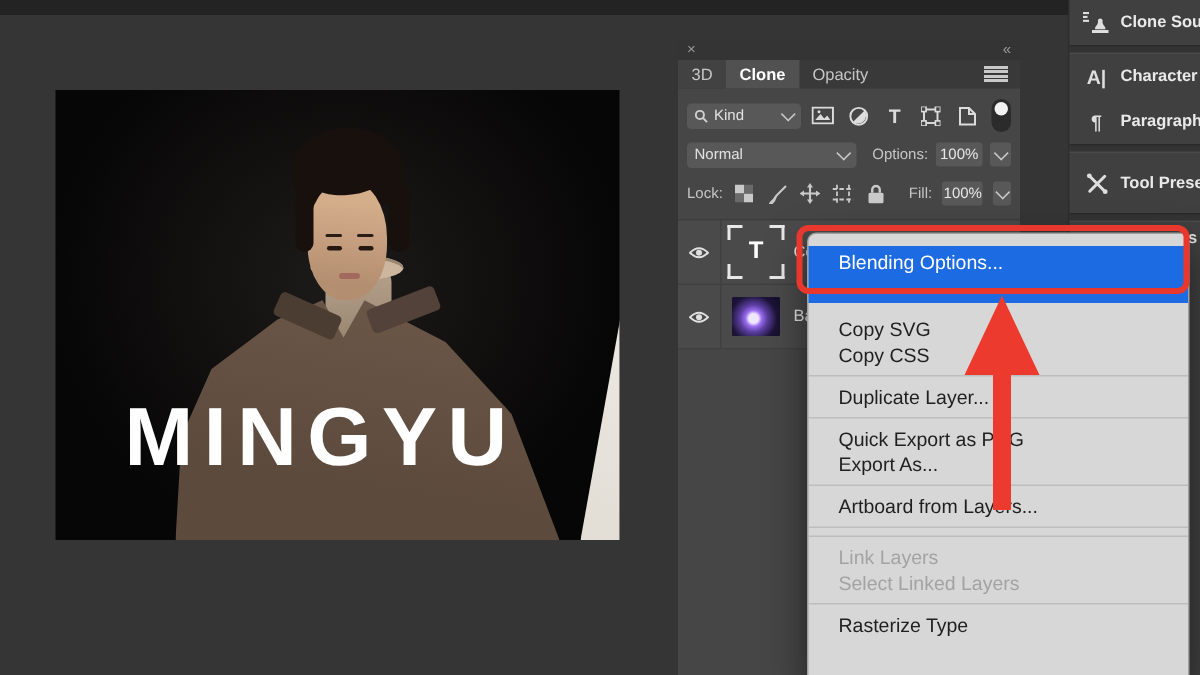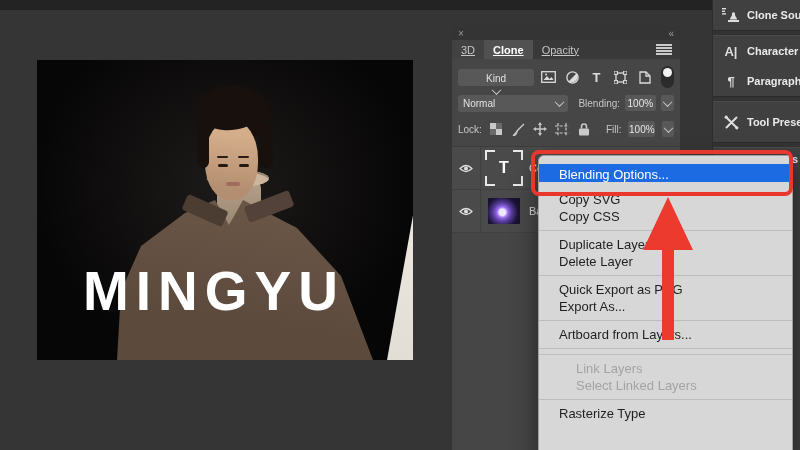--- a/index.html
+++ b/index.html
@@ -37,32 +37,32 @@
     background:linear-gradient(190deg,#7b6553 10%,#5c4a3d 80%);}
   .lapel-l{left:146px;top:142px;width:44px;height:17px;background:#4c3d33;border-radius:3px;transform:rotate(24deg);}
   .lapel-r{left:208px;top:138px;width:48px;height:17px;background:#52423a;border-radius:3px;transform:rotate(-21deg);}
   .overlay-title{left:46px;top:204px;width:340px;color:#fff;font-size:55px;font-weight:bold;
     letter-spacing:7px;line-height:1;}
   
   .panel{left:452px;top:26px;width:228px;height:424px;background:#464646;font-size:10px;color:#d6d6d6;}
   .p-head{height:14px;background:#343434;display:flex;align-items:center;justify-content:space-between;
     padding:0 6px;color:#9a9a9a;font-size:10px;}
   .p-tabs{height:19px;background:#393939;display:flex;align-items:stretch;position:relative;}
-  .tab{display:flex;align-items:center;padding:0 9px;font-size:11px;color:#c6c6c6;text-decoration:underline;}
+  .tab{display:flex;align-items:center;padding:0 9px;font-size:11px;color:#c6c6c6;}
   .tab.lite{background:#424242;}
   .tab.active{background:#515151;color:#fff;font-weight:bold;}
   .hamb{position:absolute;right:8px;top:4px;width:16px;height:11px;
     background:repeating-linear-gradient(#c9c9c9 0 2px,transparent 2px 3px);}
   .p-body{padding:5px 6px 0 6px;}
   .row{display:flex;align-items:center;height:26px;gap:5px;}
   .fieldbox{background:#585858;border-radius:3px;height:17px;display:flex;align-items:center;
     padding:0 5px;gap:4px;color:#e2e2e2;}
   .chev{width:6px;height:6px;border-right:1.5px solid #c9c9c9;border-bottom:1.5px solid #c9c9c9;
     transform:rotate(45deg) translate(-1px,-1px);flex:none;}
-  .searchbox{width:74px;flex-direction:column;}
+  .searchbox{width:74px;}
   .searchbox .lbl{flex:1;}
   .ficon{width:19px;height:17px;display:flex;align-items:center;justify-content:center;color:#dcdcdc;
     font-weight:bold;font-size:13px;flex:none;}
   .toggle{width:13px;height:22px;background:#2b2b2b;border-radius:7px;position:relative;flex:none;margin-left:2px;}
   .toggle .ball{position:absolute;left:2px;top:2px;width:9px;height:9px;border-radius:50%;background:#f2f2f2;}
   .blendbox{width:112px;}
   .blendbox .lbl{flex:1;}
   .plabel{color:#c6c6c6;}
   .valbox{width:34px;height:16px;background:#585858;border-radius:2px;display:flex;align-items:center;
     justify-content:center;color:#e8e8e8;}
@@ -92,22 +92,22 @@
   .dock-row .dlabel{font-size:11px;font-weight:bold;white-space:nowrap;}
   .dock-ic{width:20px;display:flex;align-items:center;justify-content:center;flex:none;
     font-size:13px;font-weight:bold;color:#dedede;}
   .dock-sep{height:4px;background:#333333;border-top:1px solid #2a2a2a;border-bottom:1px solid #4a4a4a;}
   .frag{left:792px;top:153px;color:#e6e6e6;font-size:11px;font-weight:bold;}
   
   .menu{left:538px;top:155px;width:255px;height:300px;background:#d7d7d7;border:1px solid #9f9f9f;
     border-radius:6px 6px 0 0;box-shadow:0 10px 26px rgba(0,0,0,.5);box-sizing:border-box;
     padding-top:8px;font-size:13px;color:#1f1f1f;}
   .mi{height:17px;line-height:17px;padding-left:20px;white-space:nowrap;}
-  .mi.hl{height:18px;line-height:22px;background:#1c6be2;color:#fff;margin-bottom:9px;}
-  .mi.dis{color:#a3a3a3;margin-left:17px;}
+  .mi.hl{height:38px;line-height:22px;background:#1c6be2;color:#fff;margin-bottom:9px;}
+  .mi.dis{color:#a3a3a3;}
   .msep{border-top:1px solid #bdbdbd;margin:5px 0;height:0;}
   
   .redbox{left:531px;top:150px;width:262px;height:46px;border:4px solid #e8382e;border-radius:8px;
     box-sizing:border-box;pointer-events:none;}
   .arrow{left:630px;top:190px;pointer-events:none;}
   svg.ic{display:block;}
 </style>
 </head>
 <body>
 
@@ -186,21 +186,21 @@
       <span class="toggle">
           <span class="ball"></span>
         </span>
     </div>
     <div class="row">
       <div class="fieldbox blendbox">
         <span class="lbl">Normal</span>
         <span class="chev"></span>
       </div>
       <span class="spacer"></span>
-      <span class="plabel">Blending:</span>
+      <span class="plabel">Options:</span>
       <span class="valbox">100%</span>
       <span class="chevbox">
           <span class="chev"></span>
         </span>
     </div>
     <div class="row lockrow">
       <span class="plabel">Lock:</span>
       <span class="licon">
         <svg class="ic" width="12" height="12" viewBox="0 0 12 12">
             <rect x="0" y="0" width="6" height="6" fill="#c9c9c9"></rect>
@@ -308,21 +308,20 @@
   <div class="dock-sep"></div>
 </div>
 <span class="abs frag">s</span>
 
 <div class="abs menu">
   <div class="mi hl">Blending Options...</div>
   <div class="mi">Copy SVG</div>
   <div class="mi">Copy CSS</div>
   <div class="msep"></div>
   <div class="mi">Duplicate Layer...</div>
-  <div class="mi">Delete Layer</div>
   <div class="msep"></div>
   <div class="mi">Quick Export as PNG</div>
   <div class="mi">Export As...</div>
   <div class="msep"></div>
   <div class="mi">Artboard from Layers...</div>
   <div class="msep"></div>
   <div class="msep"></div>
   <div class="mi dis">Link Layers</div>
   <div class="mi dis">Select Linked Layers</div>
   <div class="msep"></div>

